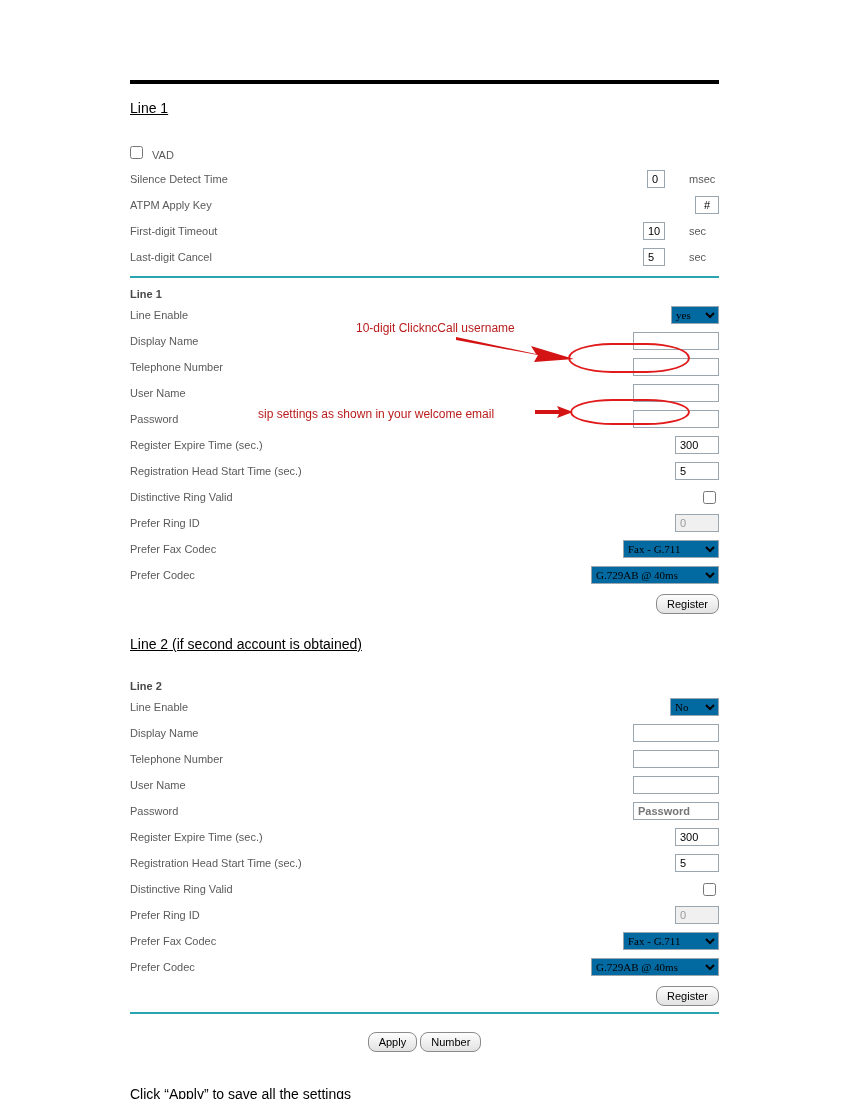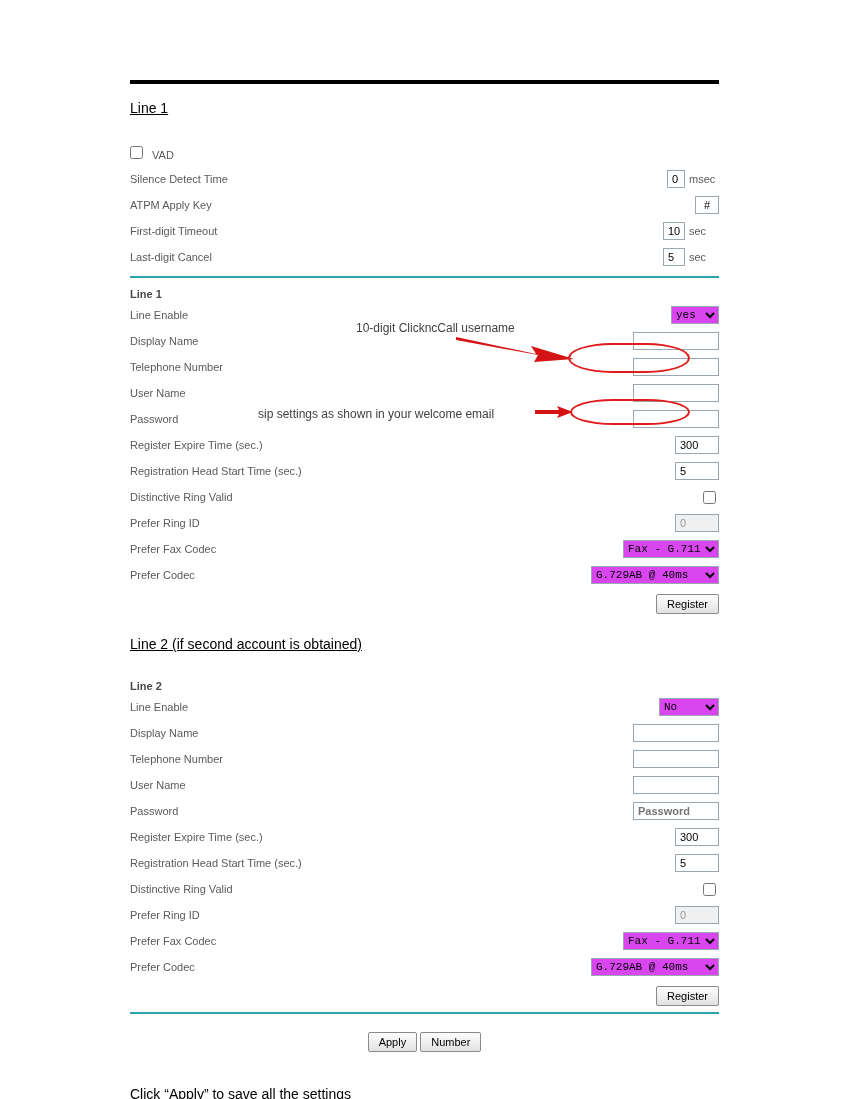--- a/index.html
+++ b/index.html
@@ -46,20 +46,21 @@
     display: flex;
     align-items: center;
     justify-content: flex-end;
     gap: 4px;
   }
   .unit {
     width: 30px;
     text-align: left;
     font-size: 11px;
     color: #5a5a5a;
+    margin-left: 20px;
   }
   input.txt {
     border: 1px solid #9aa6b0;
     height: 18px;
     padding: 0 4px;
     font-family: Arial, sans-serif;
     font-size: 11px;
     box-sizing: border-box;
     background: #fff;
   }
@@ -67,30 +68,30 @@
     background: #f0f0f0;
     color: #9a9a9a;
   }
   input.check {
     margin: 0 6px 0 0;
   }
   select {
     border: 1px solid #9aa6b0;
     height: 18px;
     font-size: 11px;
-    font-family: Liberation Mono, monospace;
-    background: #d946ef;
+    font-family: Liberation Serif, serif;
+    background: #0369a1;
   }
   .btn {
     border: 1px solid #8a8a8a;
     background: linear-gradient(#fdfdfd,#e2e2e2);
     height: 20px;
     padding: 0 10px;
     font-size: 11px;
-    border-radius: 2px;
+    border-radius: 8px;
     cursor: pointer;
   }
   .teal-sep {
     border: 0;
     border-top: 2px solid #2aa4b0;
     margin: 6px 0;
   }
   .sub-heading {
     font-weight: bold;
     font-size: 11px;
@@ -103,21 +104,21 @@
   }
   .bottom-btns {
     text-align: center;
     padding: 12px 0;
   }
 
   
   .ann-text {
     font-family: Verdana, Arial, sans-serif;
     font-size: 12px;
-    color: #404040;
+    color: #b91c1c;
   }
   .arrow-red svg { display: block; }
   .ellipse-red {
     border: 2px solid #e11b1b;
     border-radius: 50%/70%;
     position: absolute;
     pointer-events: none;
   }
 </style>
 </head>
@@ -284,21 +285,21 @@
 
   <div class="section-heading"><span style="text-decoration:underline">Line 2</span> <span>(if second account is obtained)</span></div>
 
   <div class="form-panel" style="margin-top:20px">
     <div class="sub-heading">Line 2</div>
 
     <div class="row">
       <div class="label">Line Enable</div>
       <div class="spacer"></div>
       <div class="control">
-        <select style="width:60px">
+        <select style="width:49px">
           <option>No</option>
         </select>
       </div>
     </div>
     <div class="row">
       <div class="label">Display Name</div>
       <div class="spacer"></div>
       <div class="control">
         <input class="txt" style="width: 86px;" value="">
       </div>

